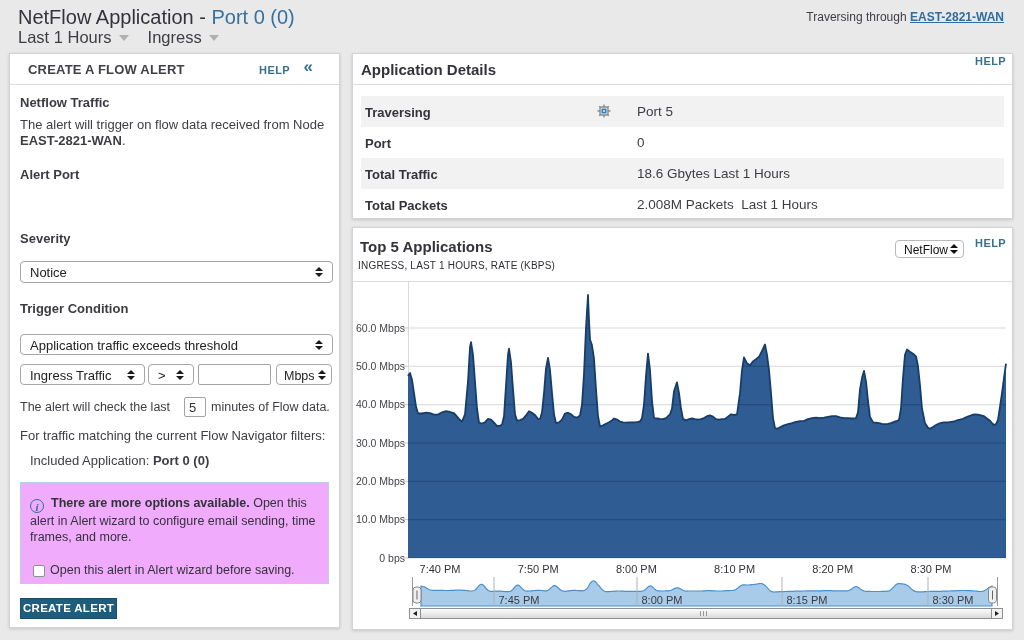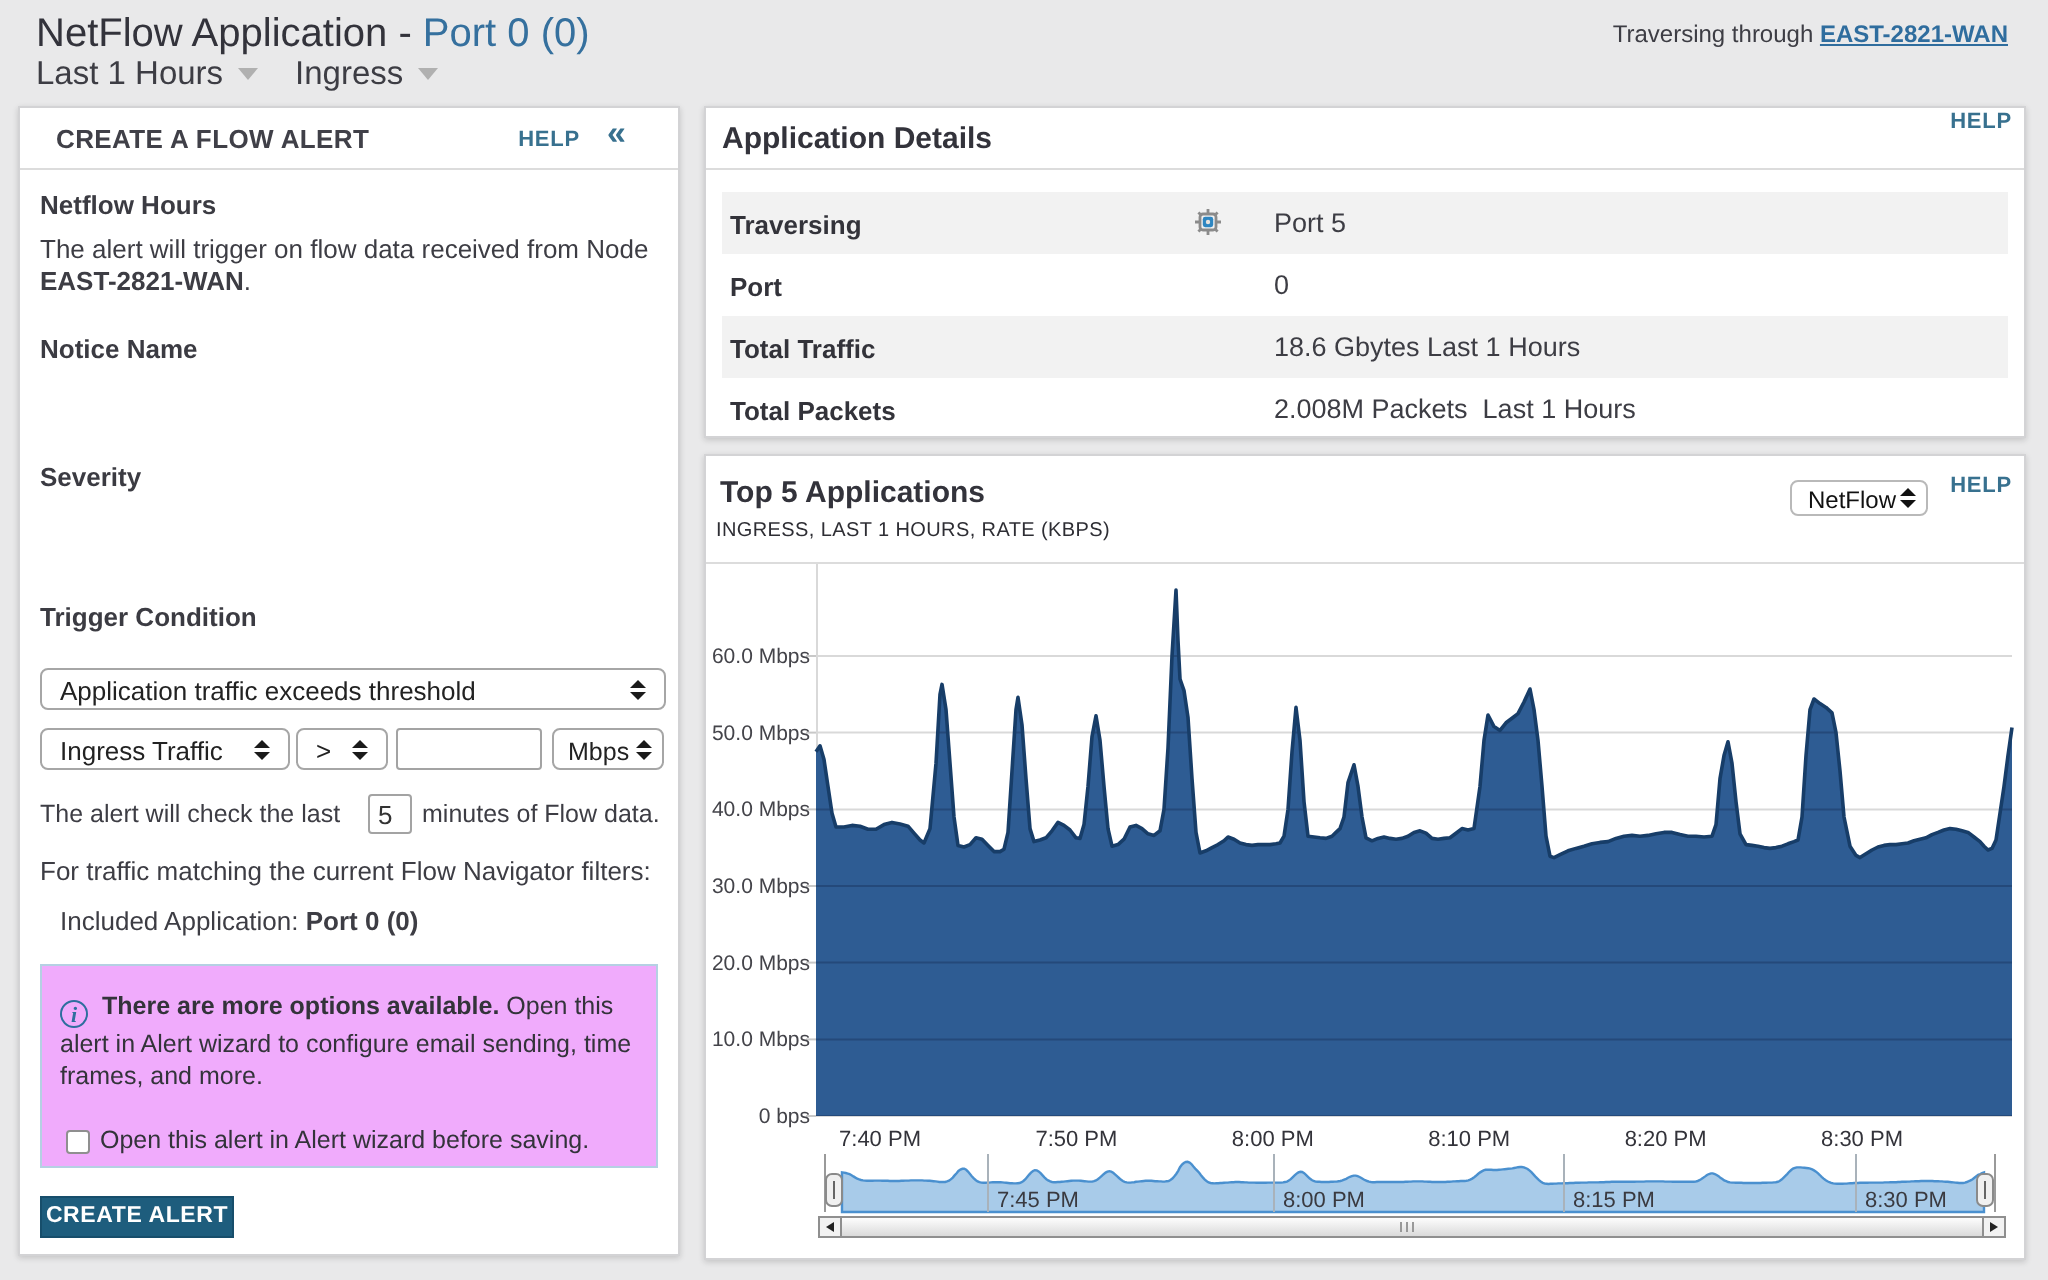--- a/index.html
+++ b/index.html
@@ -60,24 +60,31 @@
 <div id="h1">NetFlow Application - <span class="blue">Port 0 (0)</span></div>
 <div id="h2">Last 1 Hours<span class="dd"></span><span style="display:inline-block;width:17px;"></span>Ingress<span class="dd"></span></div>
 <div id="trav">Traversing through <a>EAST-2821-WAN</a></div>
 
 <div class="panel" id="lp">
   <div class="phead">
       <span class="t">CREATE A FLOW ALERT</span>
       <span class="help">HELP</span>
       <span class="chev">«</span>
     </div>
-  <div class="fl" style="left:10px; top:41px;">Netflow Hours</div>
+  <div class="fl" style="left:10px; top:41px;">Netflow Traffic</div>
   <div class="ft" style="left:10px; top:63px;">The alert will trigger on flow data received from Node<br><b>EAST-2821-WAN</b>.</div>
-  <div class="fl" style="left:10px; top:113px;">Notice Name</div>
+  <div class="fl" style="left:10px; top:113px;">Alert Port</div>
   <div class="fl" style="left:10px; top:177px;">Severity</div>
+  <div class="sel" style="left:10px; top:207px; width:313px; height:22px;">
+      <span class="sv">Notice</span>
+      <span class="ar">
+        <span class="u"></span>
+        <span class="d"></span>
+      </span>
+    </div>
   <div class="fl" style="left:10px; top:247px;">Trigger Condition</div>
   <div class="sel" style="left:10px; top:310px; width:125px; height:21px;">
       <span class="sv">Ingress Traffic</span>
       <span class="ar">
         <span class="u"></span>
         <span class="d"></span>
       </span>
     </div>
   <div class="sel" style="left:10px; top:280px; width:313px; height:21px;">
       <span class="sv">Application traffic exceeds threshold</span>

